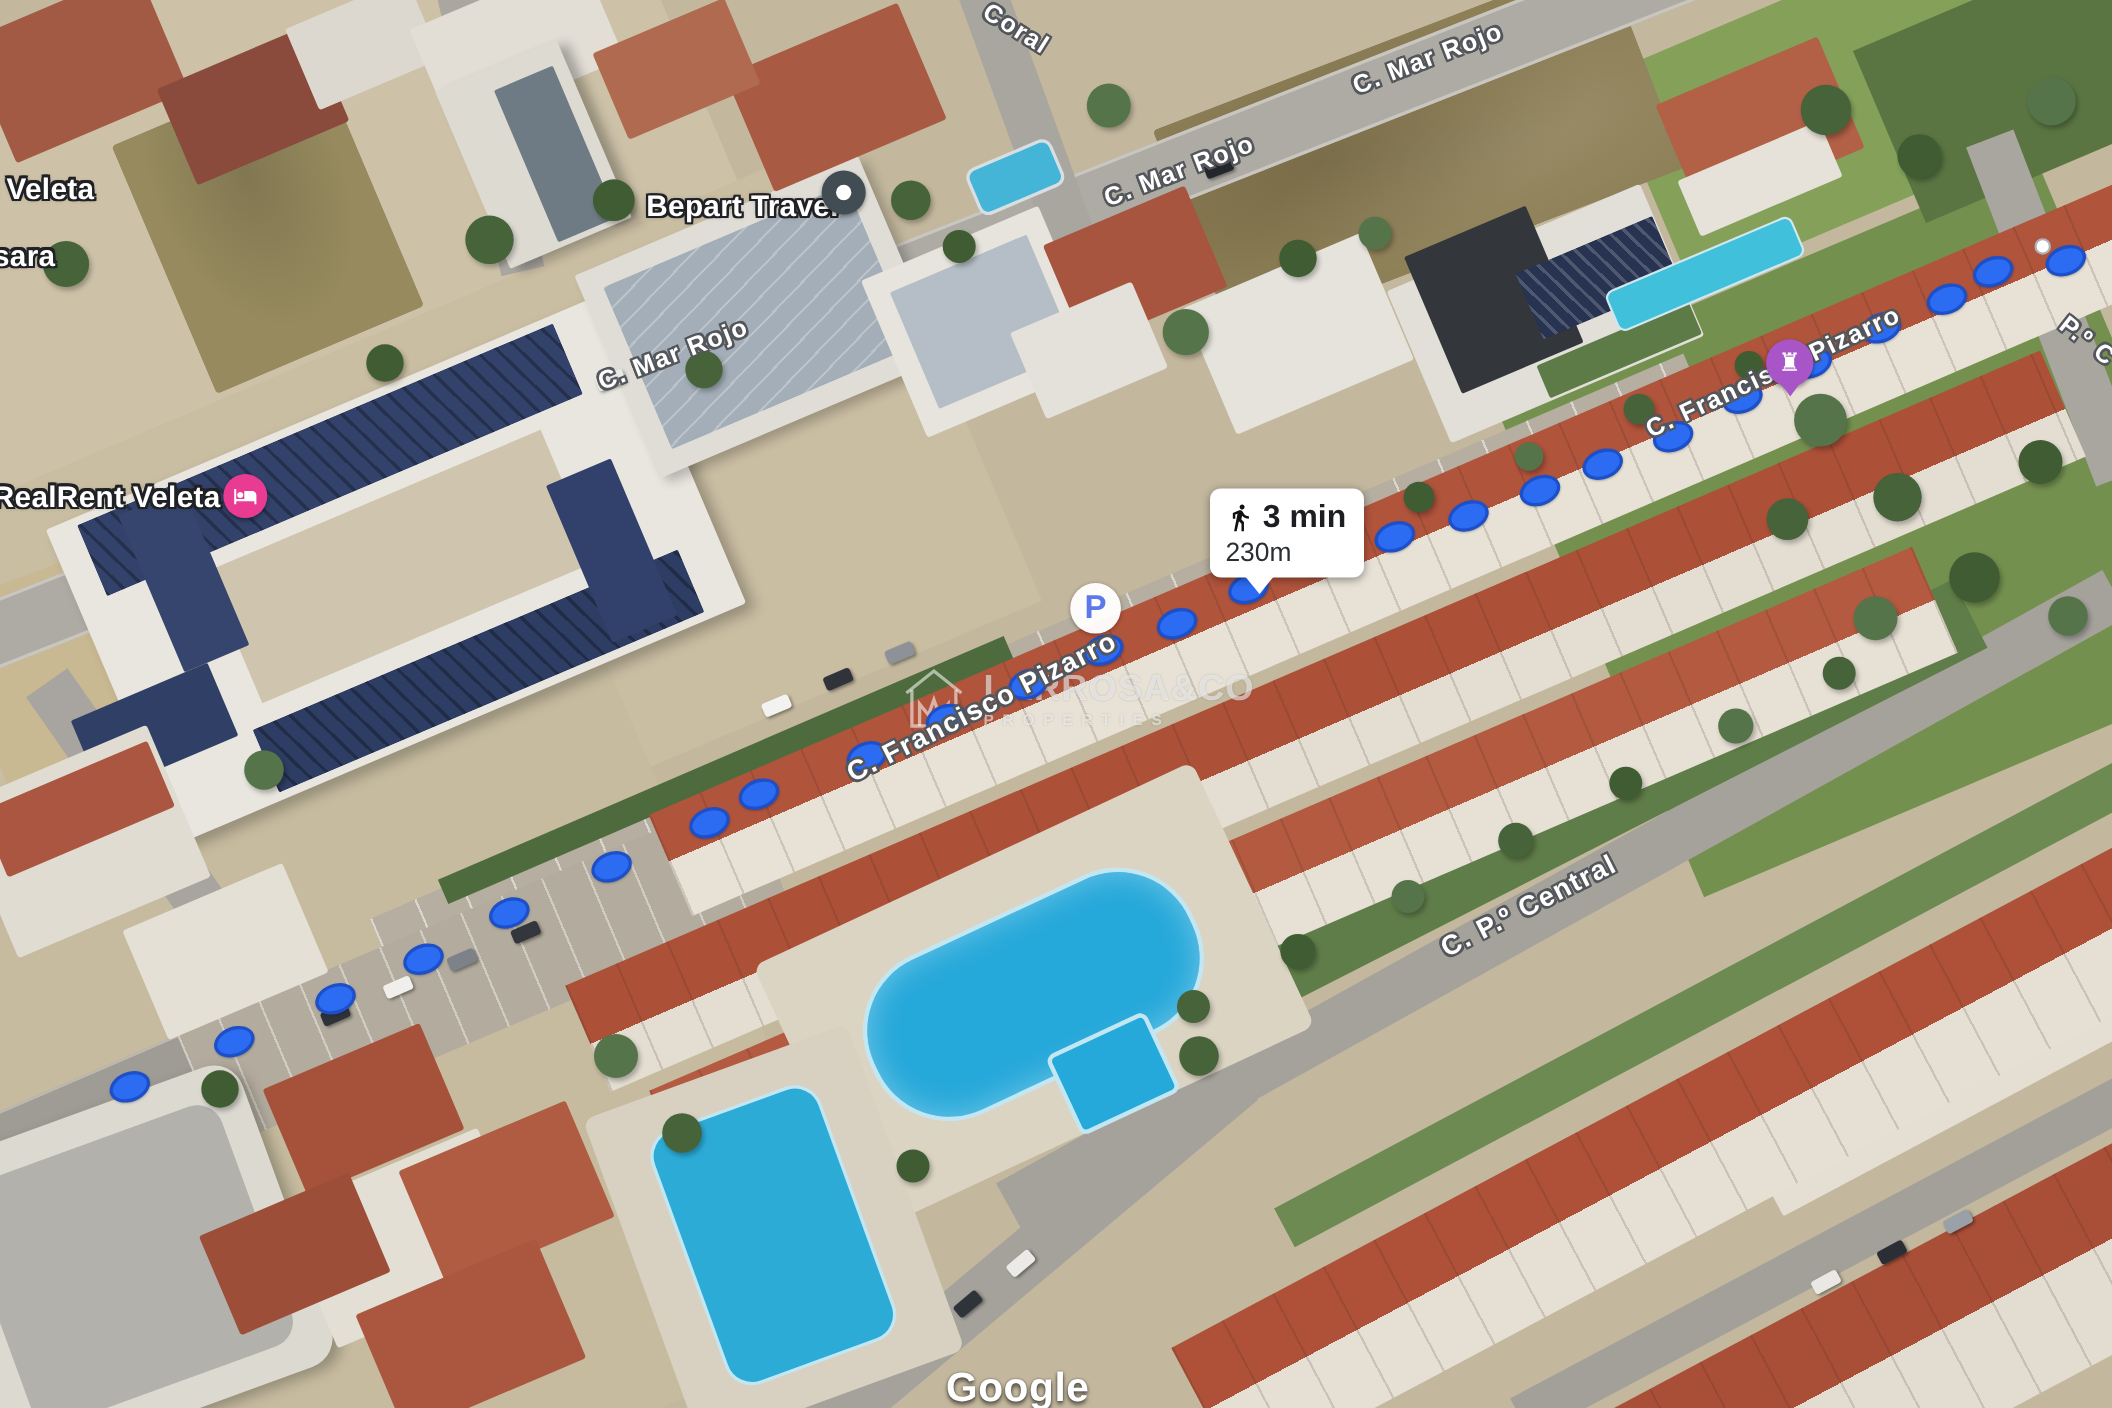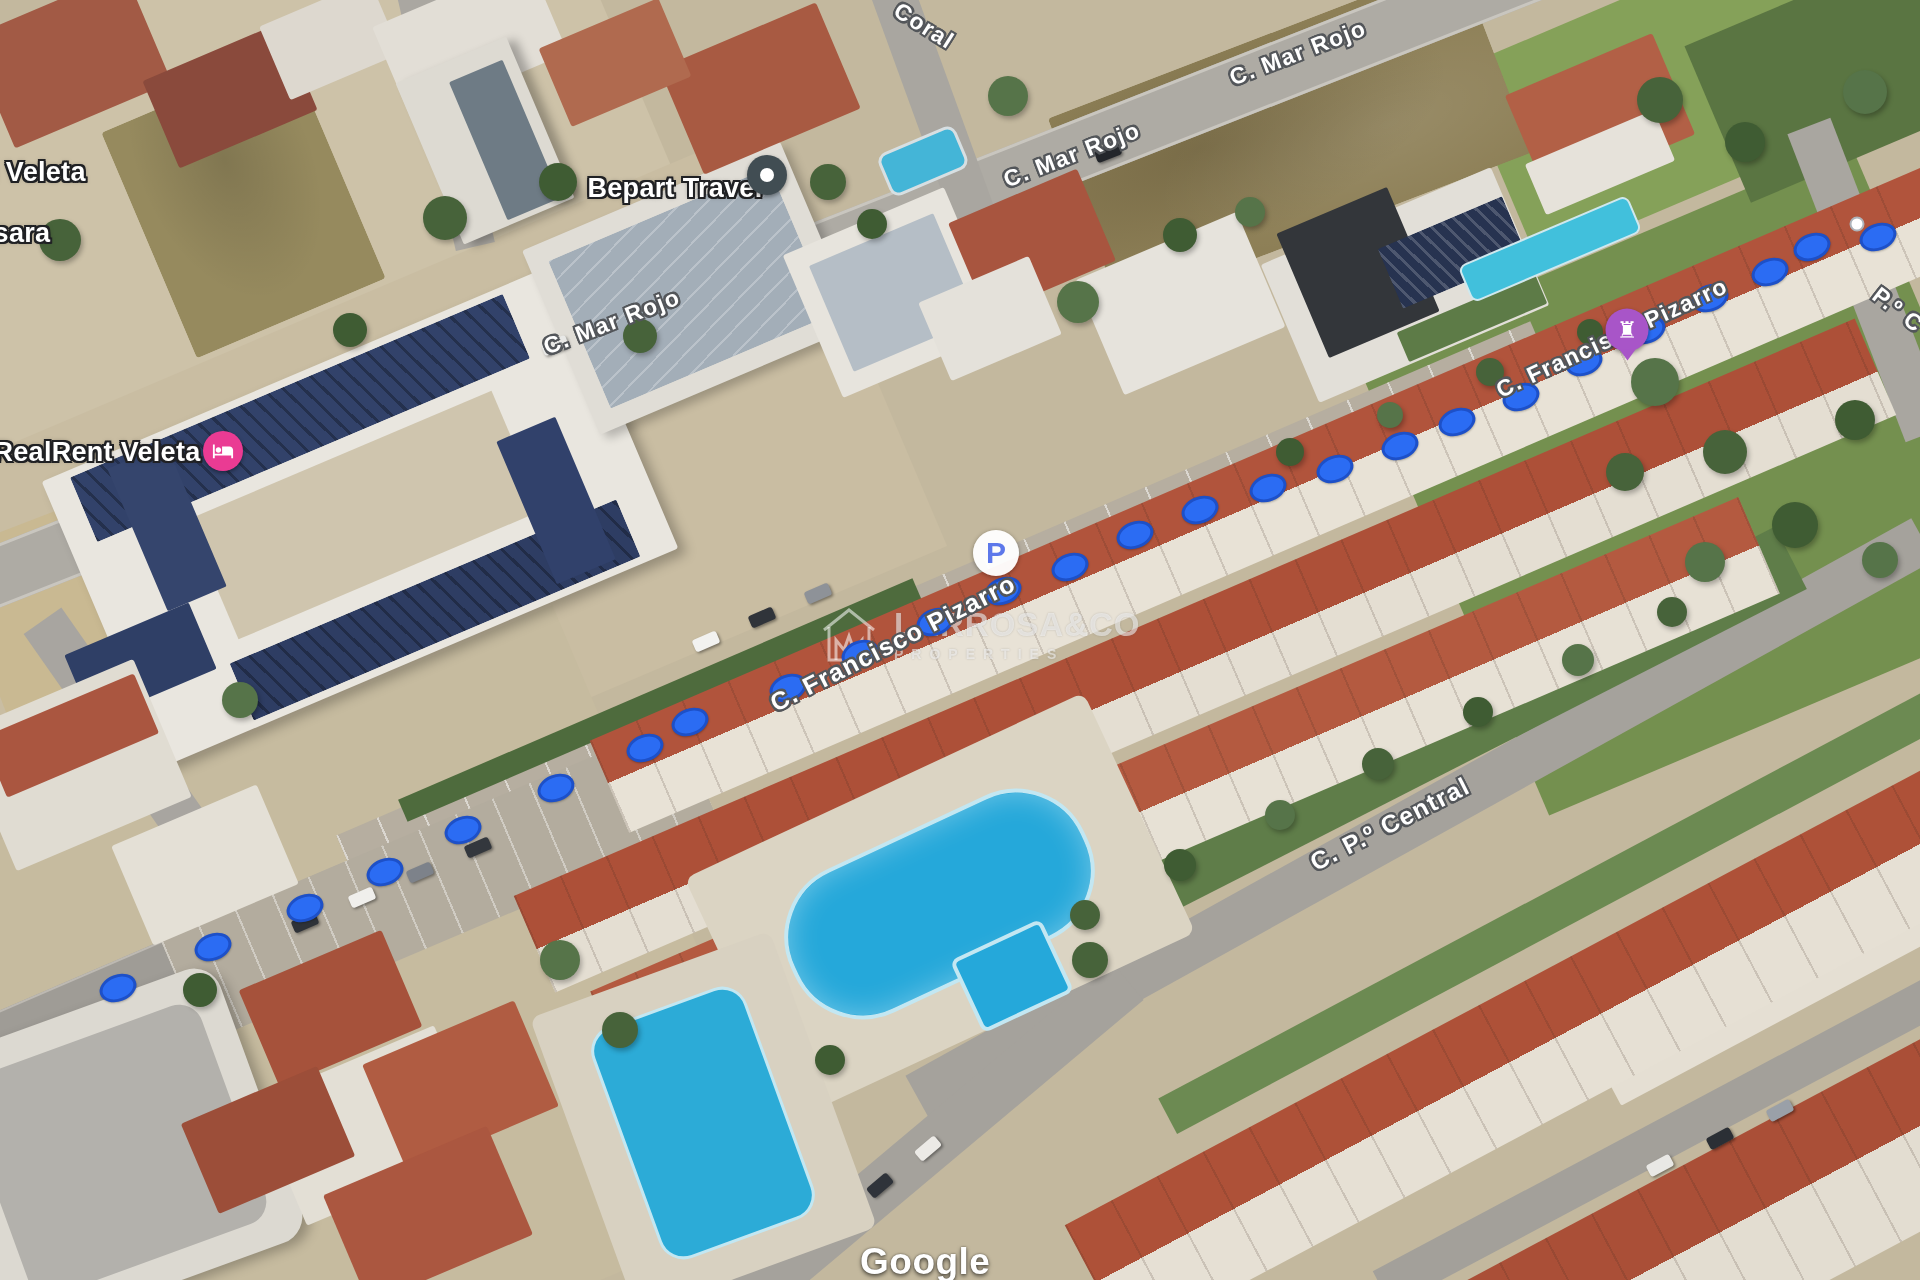--- a/index.html
+++ b/index.html
@@ -261,15 +261,24 @@
   </div>
 
   <div class="marker marker-paark" style="left:1627px;top:330px">
     <span>♜</span>
   </div>
 
   <div class="parking-badge" style="left:996px;top:553px">
     <span>P</span>
   </div>
 
+  <div class="route-badge">
+    <div class="row1">
+      <svg width="27" height="27" viewBox="0 0 24 24" fill="#111">
+        <path d="M13.5 5.5c1.1 0 2-.9 2-2s-.9-2-2-2-2 .9-2 2 .9 2 2 2zM9.8 8.9L7 23h2.1l1.8-8 2.1 2v6h2v-7.5l-2.1-2 .6-3C14.8 12 16.8 13 19 13v-2c-1.9 0-3.5-1-4.3-2.4l-1-1.6c-.4-.6-1-1-1.7-1-.3 0-.5.1-.8.1L6 8.3V13h2V9.6l1.8-.7"></path>
+      </svg>
+      <span class="dur">3 min</span>
+    </div>
+    <div class="dist">230m</div>
+  </div>
 
   <div class="google-logo">Google</div>
 </div>
 
 </body></html>

